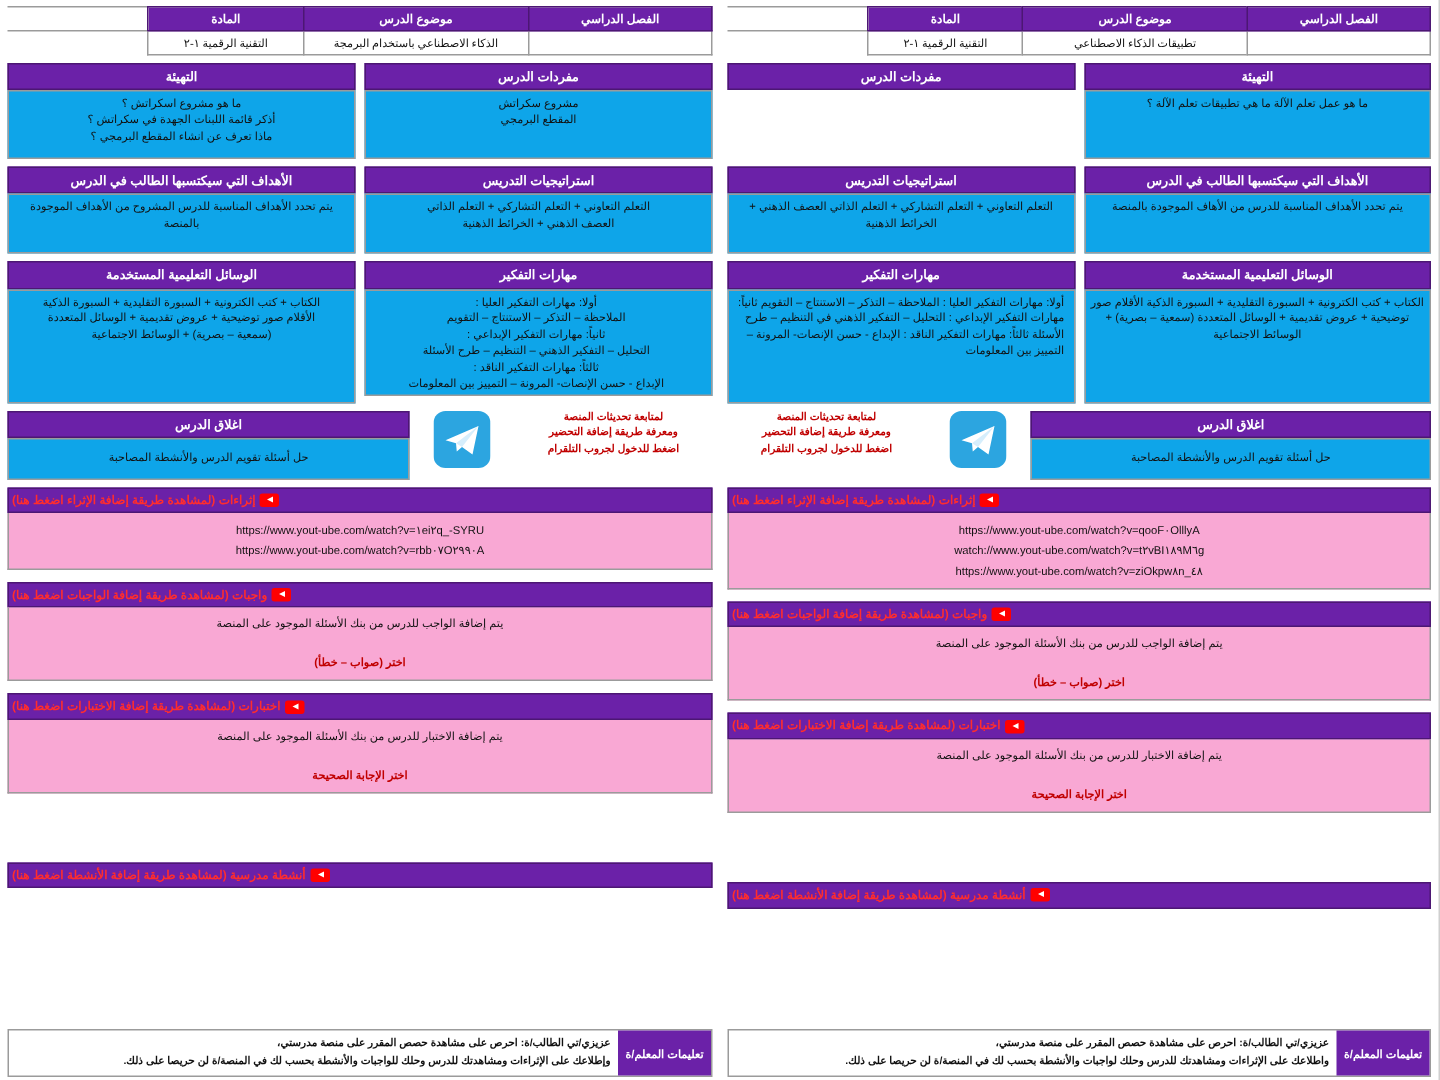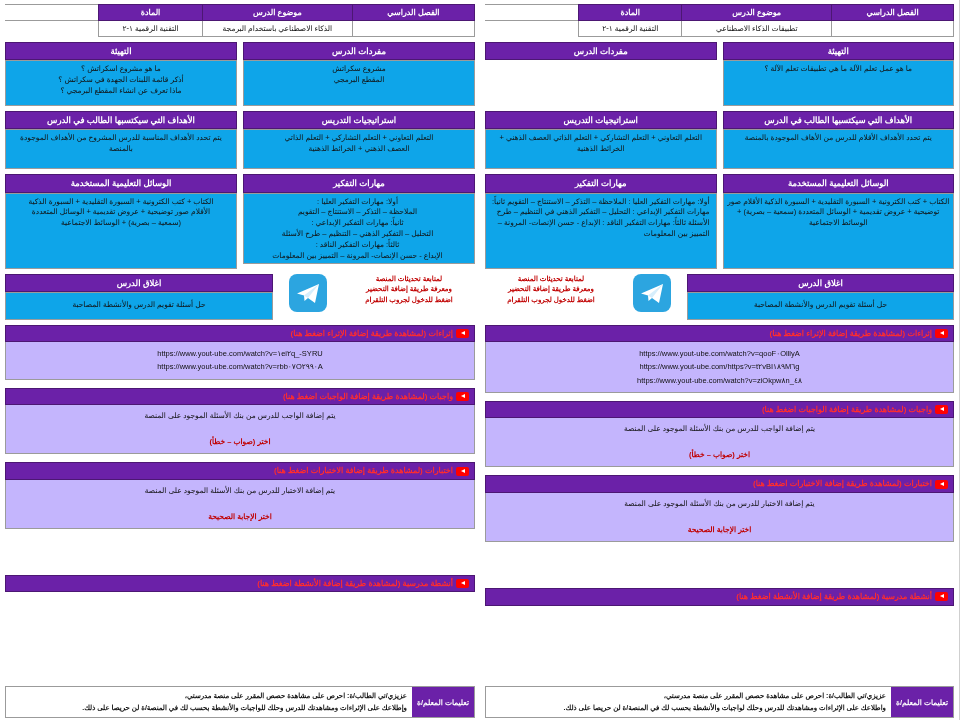--- a/index.html
+++ b/index.html
@@ -108,21 +108,21 @@
   }
   .tg-icon svg{ display:block; }
 
   
   .fullbar{
     width:100%;
     background:#6b21a8;
     color:#ffffff;
     border:1px solid #4c1773;
     box-sizing:border-box;
-    text-align:right;
+    text-align:left;
     font-weight:bold;
     font-size:8px;
     padding:3px 2px;
     line-height:1.2;
   }
   .fullbar .red{ color:#ff2d2d; }
   .yt{
     display:inline-block;
     width:13px;height:9px;
     background:#ff0000;
@@ -137,21 +137,21 @@
     left:5px;top:2px;
     border-top:2.5px solid transparent;
     border-bottom:2.5px solid transparent;
     border-right:4px solid #fff;
   }
   .block{
     border:1px solid #9b9b9b;
     border-top:none;
     box-sizing:border-box;
     width:100%;
-    background:#c4b5fd;
+    background:#f9a8d4;
     text-align:center;
     font-size:7.5px;
     padding:5px 16px;
     line-height:1.6;
     color:#111;
   }
   .links{ direction:ltr; font-size:7.5px; line-height:1.75; }
   .red-b{ color:#c00000; font-weight:bold; }
   .spacer{ height:8px; }
 
@@ -216,21 +216,21 @@
 ما هي تطبيقات تعلم الآلة ؟</div>
       </div>
       <div class="col">
         <div class="purple">مفردات الدرس</div>
       </div>
     </div>
 
     <div class="band">
       <div class="col">
         <div class="purple">الأهداف التي سيكتسبها الطالب في الدرس</div>
-        <div class="cell" style="height:40px">يتم تحدد الأهداف الأقلام للدرس من الأهاف الموجودة بالمنصة</div>
+        <div class="cell" style="height:40px">يتم تحدد الأهداف المناسبة للدرس من الأهاف الموجودة بالمنصة</div>
       </div>
       <div class="col">
         <div class="purple">استراتيجيات التدريس</div>
         <div class="cell" style="height:40px">التعلم التعاوني + التعلم التشاركي + التعلم الذاتي
 العصف الذهني + الخرائط الذهنية</div>
       </div>
     </div>
 
     <div class="band">
       <div class="col">
@@ -265,21 +265,21 @@
       <div class="tg-note" style="white-space:pre-line">لمتابعة تحديثات المنصة
 ومعرفة طريقة إضافة التحضير
 اضغط للدخول لجروب التلقرام</div>
     </div>
 
     <div class="fullbar">
       <span class="yt"></span><span class="red">إثراءات (لمشاهدة طريقة إضافة الإثراء اضغط هنا</span><span class="red">)</span>
     </div>
     <div class="block links">
       <div>https://www.yout-ube.com/watch?v=qooF٠OlllyA</div>
-      <div>https://www.yout-ube.com/https?v=t٢vBI١٨٩M٦g</div>
+      <div>watch://www.yout-ube.com/watch?v=t٢vBI١٨٩M٦g</div>
       <div>https://www.yout-ube.com/watch?v=ziOkpw٨n_٤٨</div>
     </div>
 
     <div class="spacer"></div>
 
     <div class="fullbar">
       <span class="yt"></span><span class="red">واجبات (لمشاهدة طريقة إضافة الواجبات اضغط هنا</span><span class="red">)</span>
     </div>
     <div class="block">
       <div>يتم إضافة الواجب للدرس من بنك الأسئلة الموجود على المنصة</div>

